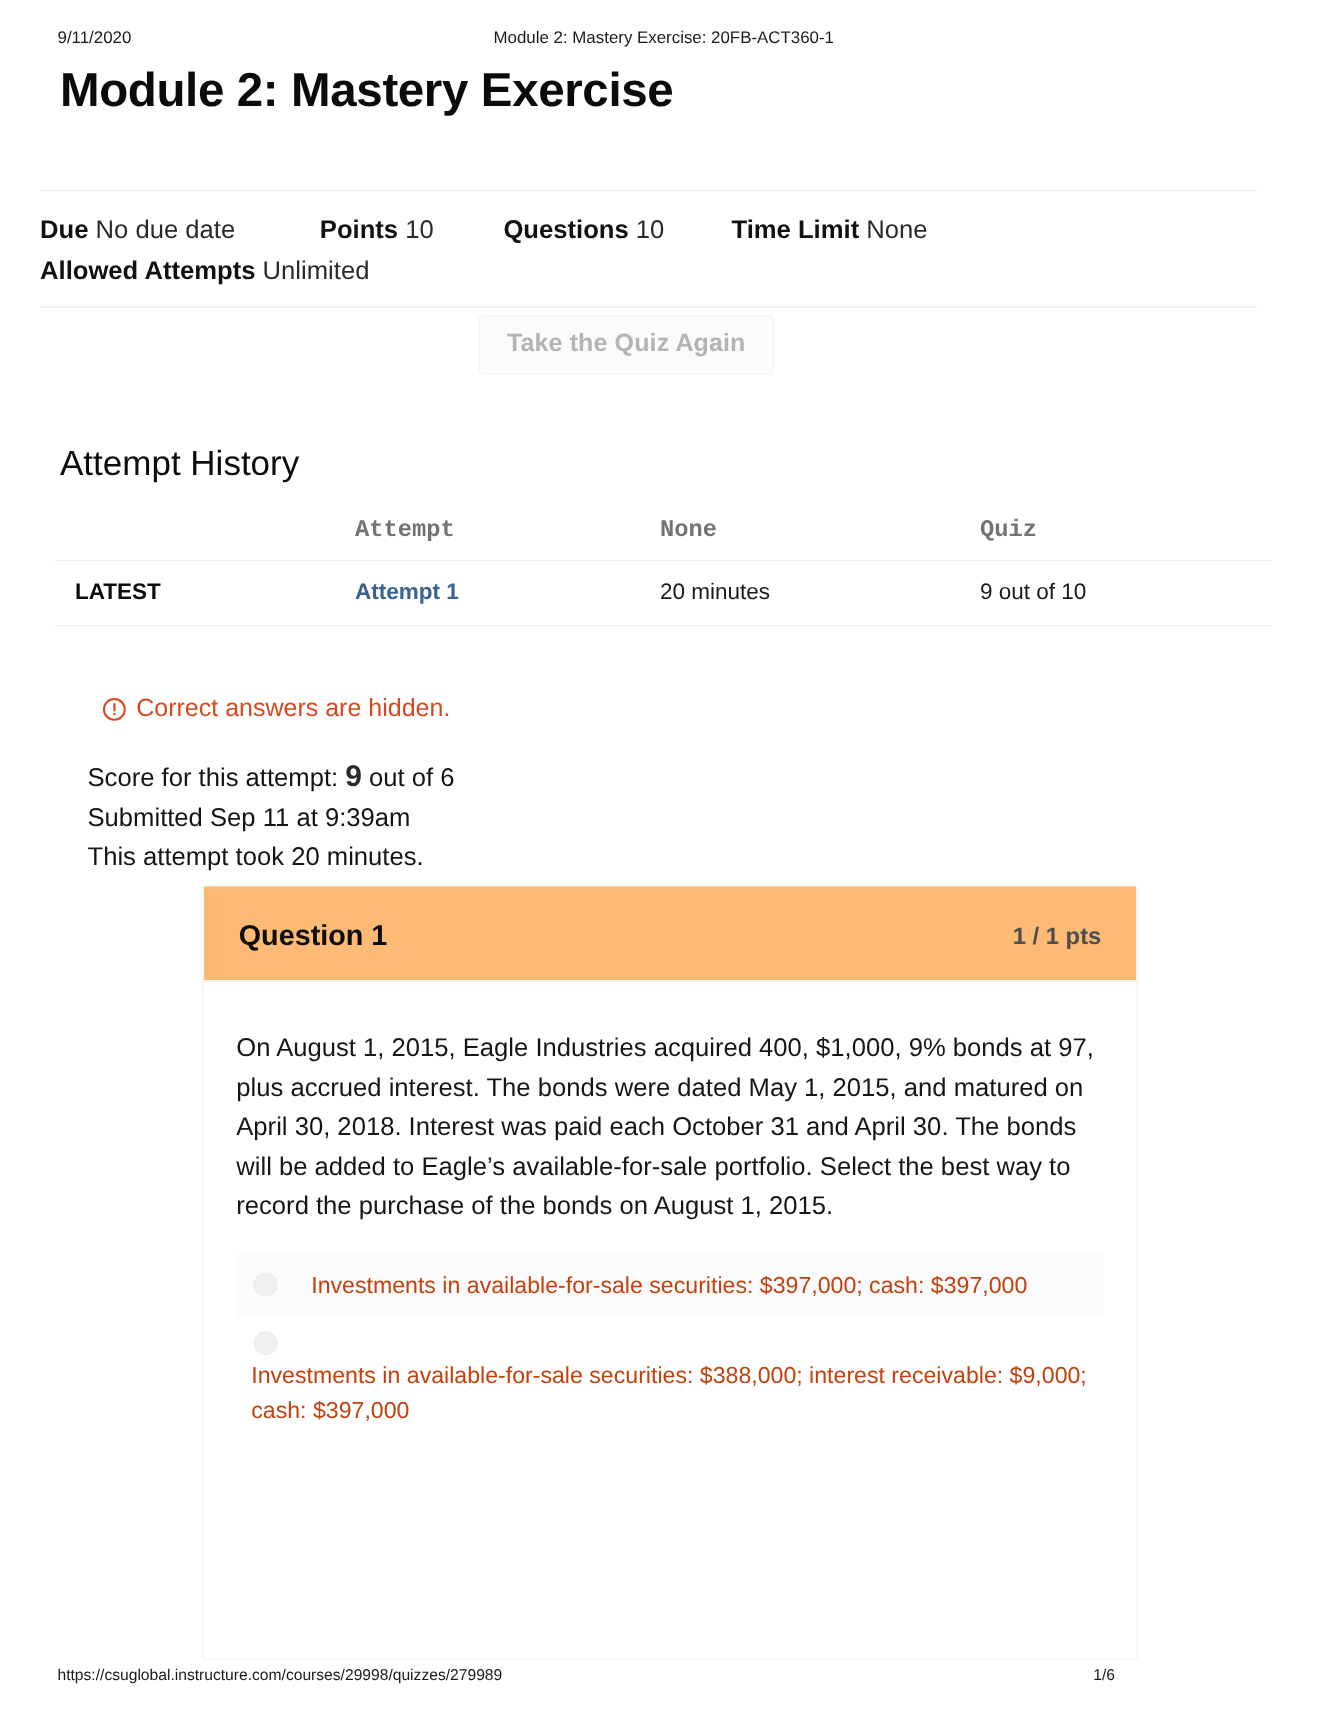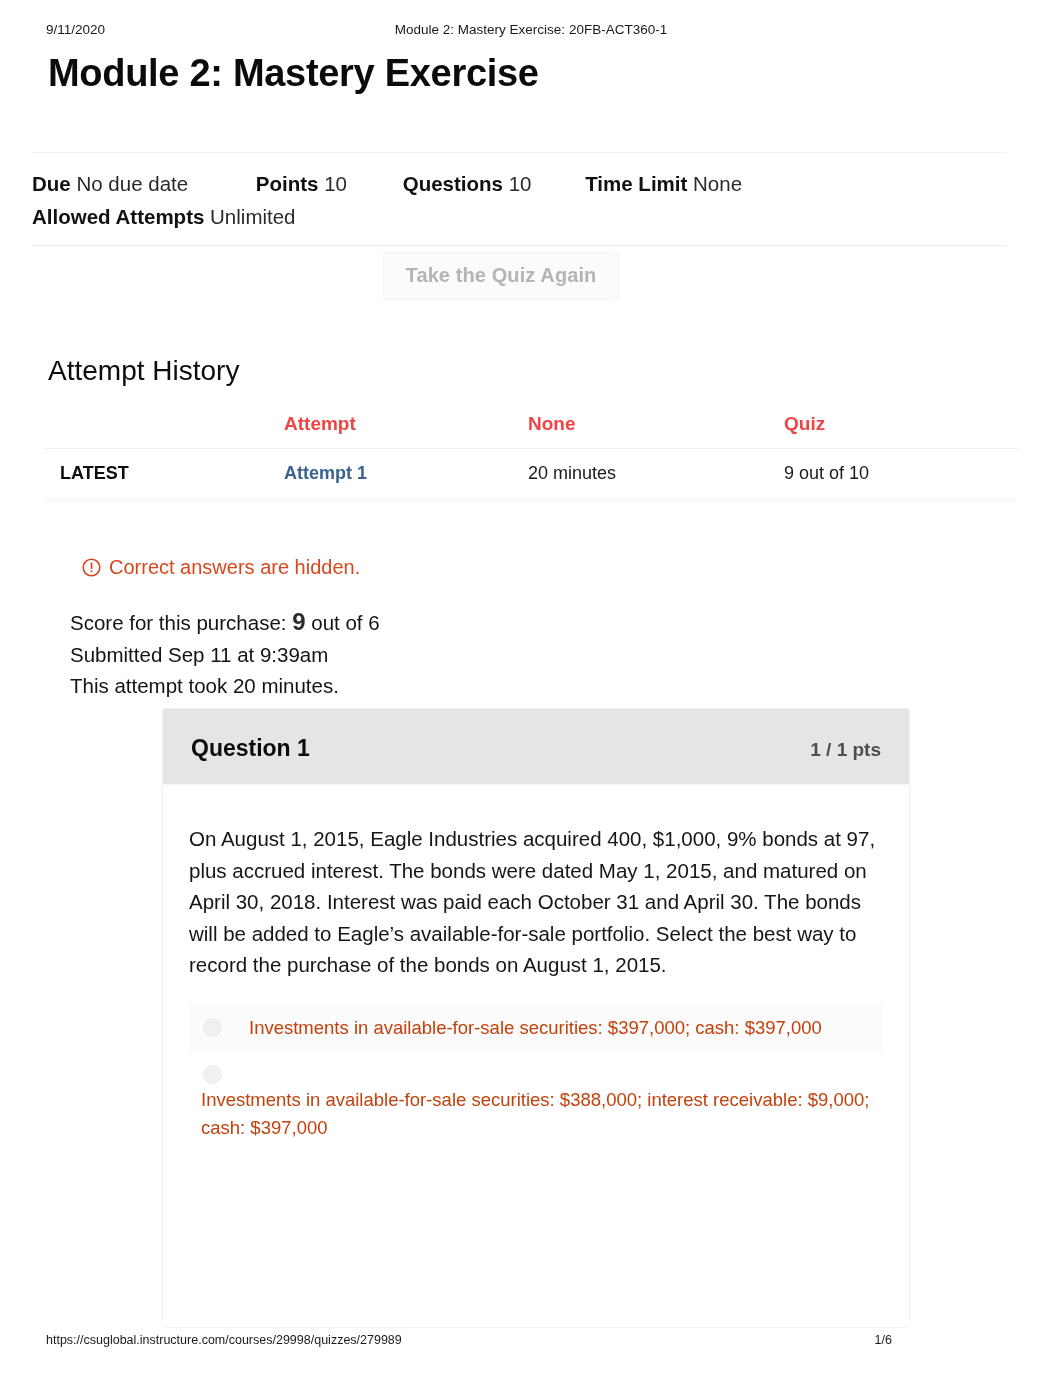--- a/index.html
+++ b/index.html
@@ -140,23 +140,24 @@
     position: absolute;
     left: 44px;
     top: 410px;
     width: 974px;
     border-collapse: collapse;
   }
   .attempt-table th {
     text-align: left;
     font-size: 19px;
     font-weight: 700;
-    color: #ef4444;
+    color: #737373;
     padding: 3px 0 13px 0;
     border-bottom: 1px solid #f0f0f0;
+    font-family: Liberation Mono, monospace;
   }
   .attempt-table td {
     text-align: left;
     font-size: 18px;
     font-weight: 400;
     color: #1a1a1a;
     padding: 14px 0 16px 0;
     border-bottom: 1px solid #f2f2f2;
   }
   .attempt-table .col-latest { width: 224px; padding-left: 16px; }
@@ -219,21 +220,21 @@
     background: #ffffff;
     border: 1px solid #f4f4f5;
     border-radius: 3px;
     box-sizing: border-box;
     box-shadow: 0 0 4px rgba(0,0,0,0.018);
     overflow: hidden;
   }
   .q-header {
     position: relative;
     height: 76px;
-    background: #e5e5e5;
+    background: #fdba74;
     border-bottom: 1px solid #f5f5f6;
     box-sizing: border-box;
   }
   .q-header .q-name {
     position: absolute;
     left: 28px;
     top: 26px;
     font-size: 23px;
     font-weight: 700;
     color: #0c0c0c;
@@ -359,21 +360,21 @@
       <circle cx="9.5" cy="9.5" r="8.3" fill="none" stroke="#d9471d" stroke-width="1.6"></circle>
       <rect x="8.7" y="4.6" width="1.7" height="6.4" fill="#d9471d"></rect>
       <rect x="8.7" y="12.3" width="1.7" height="1.8" fill="#d9471d"></rect>
     </svg>
   </span>
   <span>Correct answers are hidden.</span>
 </div>
 
 <div class="score-block">
   <div>
-    <span>Score for this purchase:</span>
+    <span>Score for this attempt:</span>
     <span class="big-score">9</span>
     <span>out of 6</span>
   </div>
   <div>Submitted Sep 11 at 9:39am</div>
   <div>This attempt took 20 minutes.</div>
 </div>
 
 <div class="question-card">
   <div class="q-header">
     <span class="q-name">Question 1</span>

